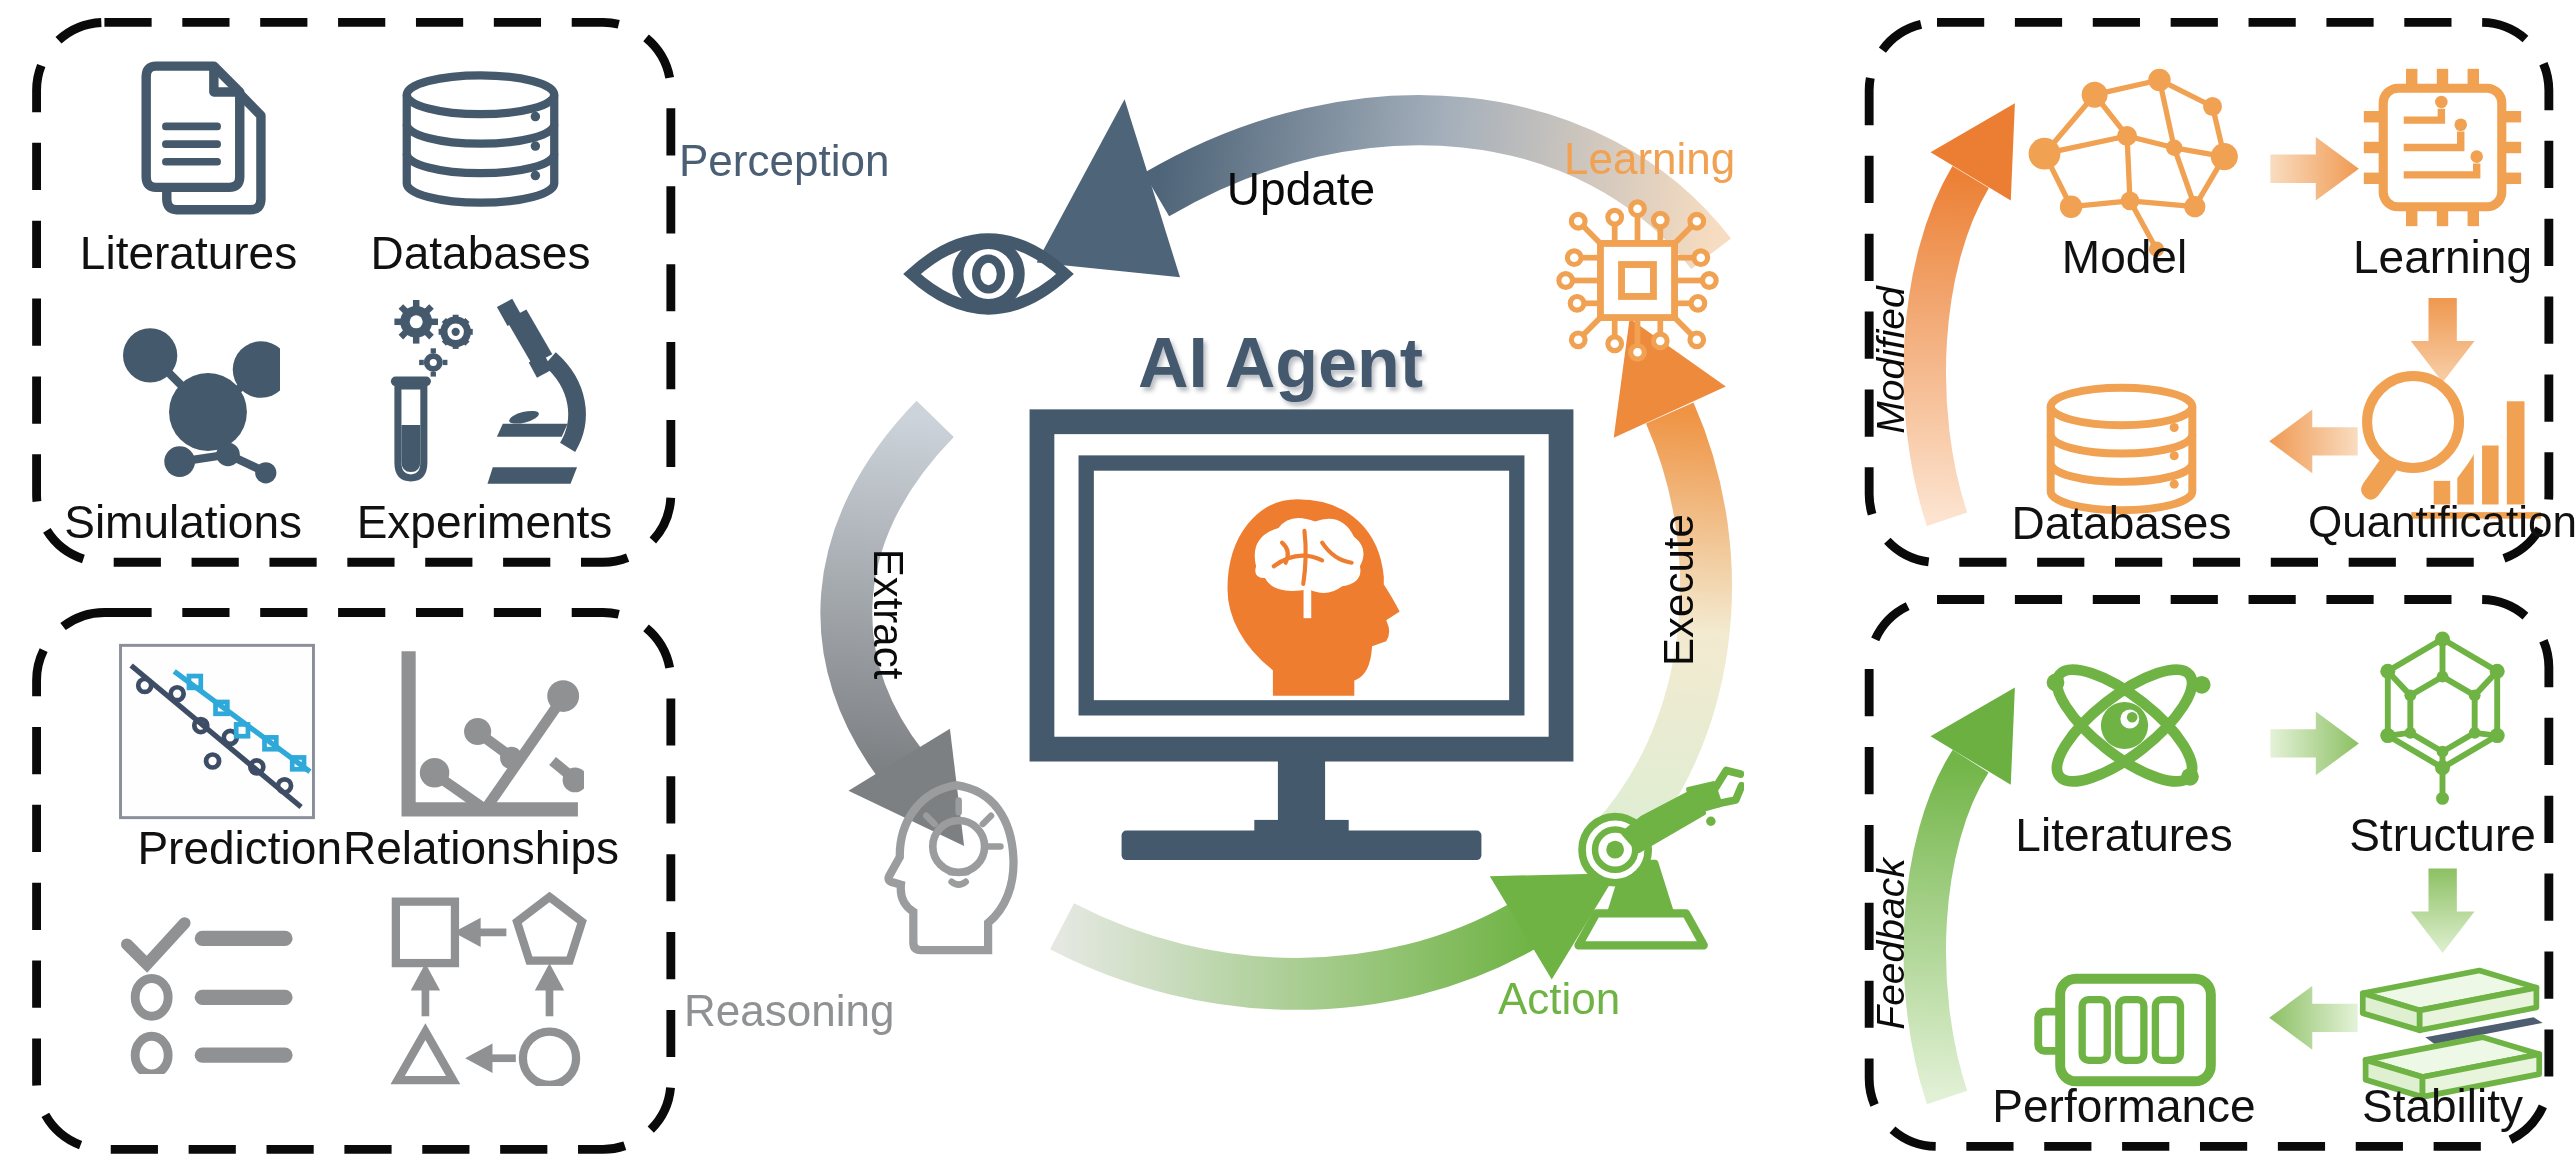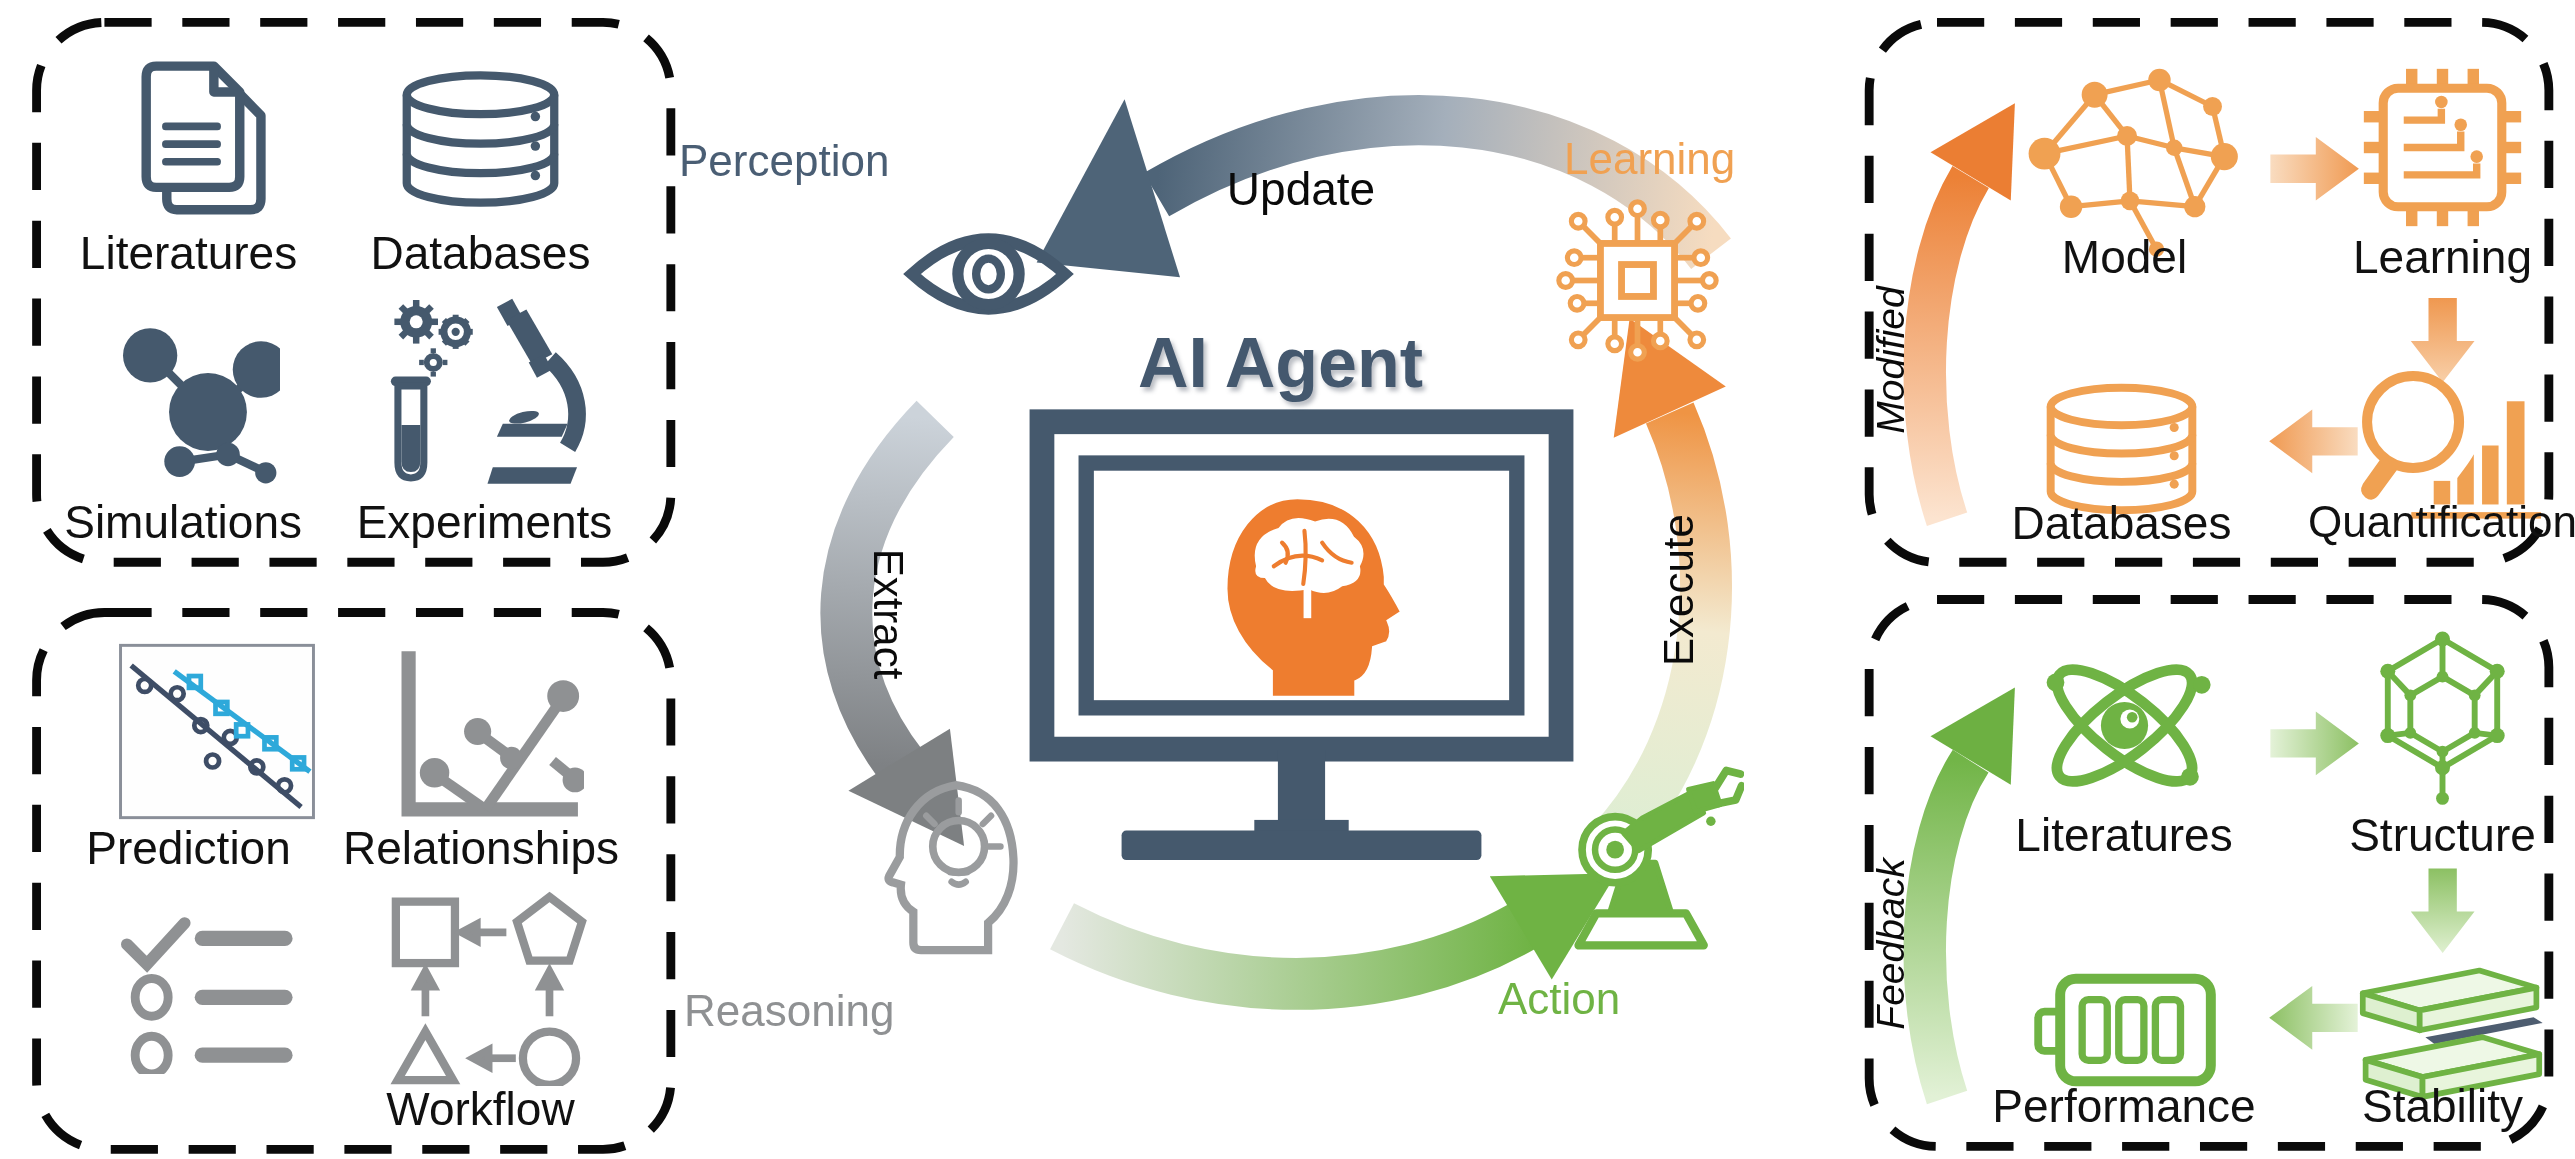--- a/index.html
+++ b/index.html
@@ -553,23 +553,22 @@
   <div class="vflow rot90" style="left:764px;top:589px;">Extract</div>
   <div class="vflow rotm90" style="left:1555px;top:565px;">Execute</div>
   <div class="vflow rotm90 ital" style="left:1767px;top:335px;">Modified</div>
   <div class="vflow rotm90 ital" style="left:1767px;top:919px;">Feedback</div>
 
   <div class="lbl" style="left:35px;top:227px;width:307px;">Literatures</div>
   <div class="lbl" style="left:327px;top:227px;width:307px;">Databases</div>
   <div class="lbl" style="left:23.6px;top:496px;width:319px;">Simulations</div>
   <div class="lbl" style="left:325px;top:496px;width:319px;">Experiments</div>
 
-  <div class="lbl" style="left:35px;top:822px;width:307px;">Prediction</div>
+  <div class="lbl" style="left:35px;top:822px;width:307px;text-align:right;">Prediction</div>
   <div class="lbl" style="left:316px;top:822px;width:330px;">Relationships</div>
-  <div class="lbl" style="left:327px;top:1083px;width:307px;">Workflow</div>
 
   <div class="lbl" style="left:1971px;top:231px;width:307px;">Model</div>
   <div class="lbl" style="left:2289px;top:231px;width:307px;">Learning</div>
   <div class="lbl" style="left:1968px;top:497px;width:307px;">Databases</div>
   <div class="lbl" style="left:2248px;top:497px;width:389px;font-size:44px;">Quantification</div>
 
   <div class="lbl" style="left:1959px;top:809px;width:330px;">Literatures</div>
   <div class="lbl" style="left:2289px;top:809px;width:307px;">Structure</div>
   <div class="lbl" style="left:1959px;top:1080px;width:330px;">Performance</div>
   <div class="lbl" style="left:2289px;top:1080px;width:307px;">Stability</div>

